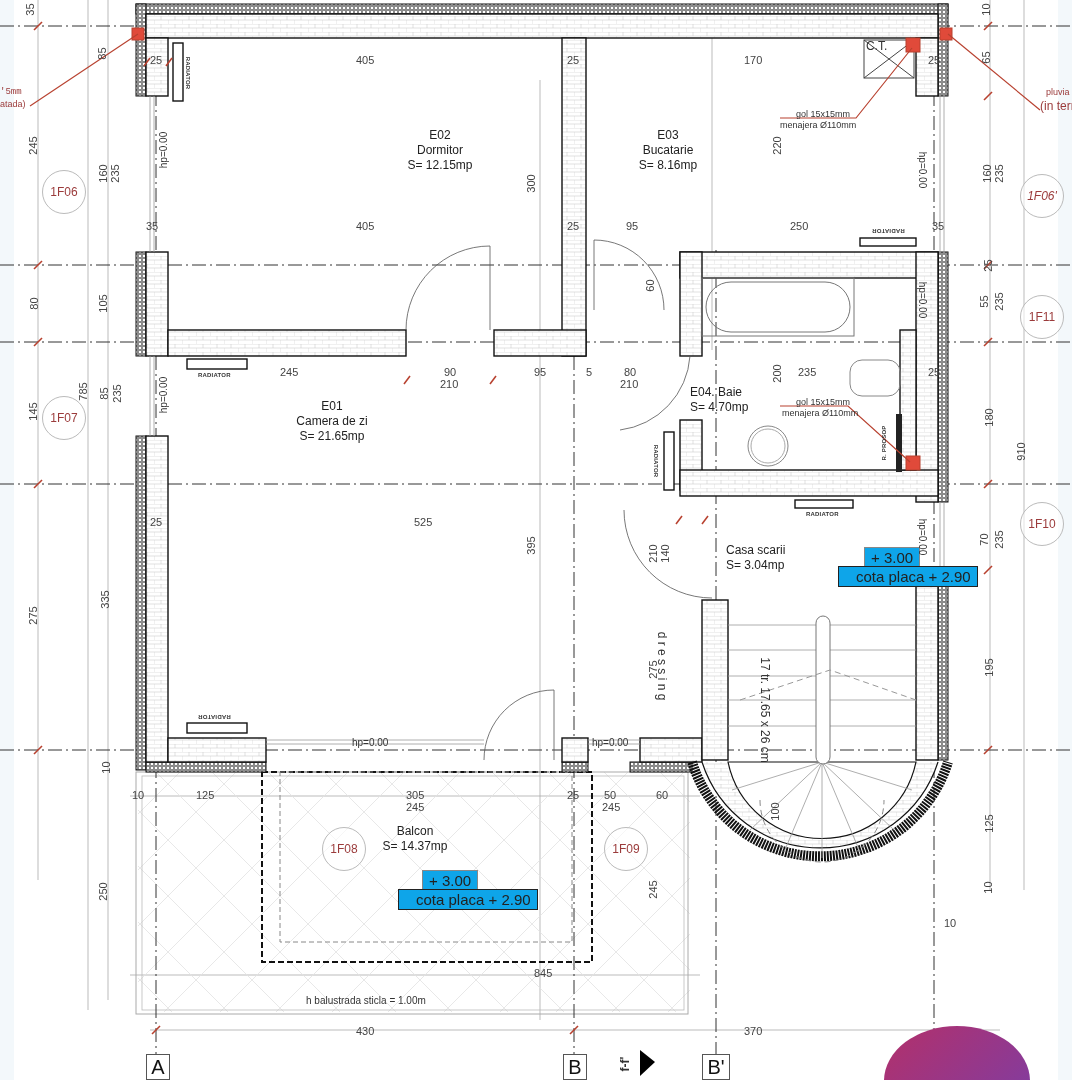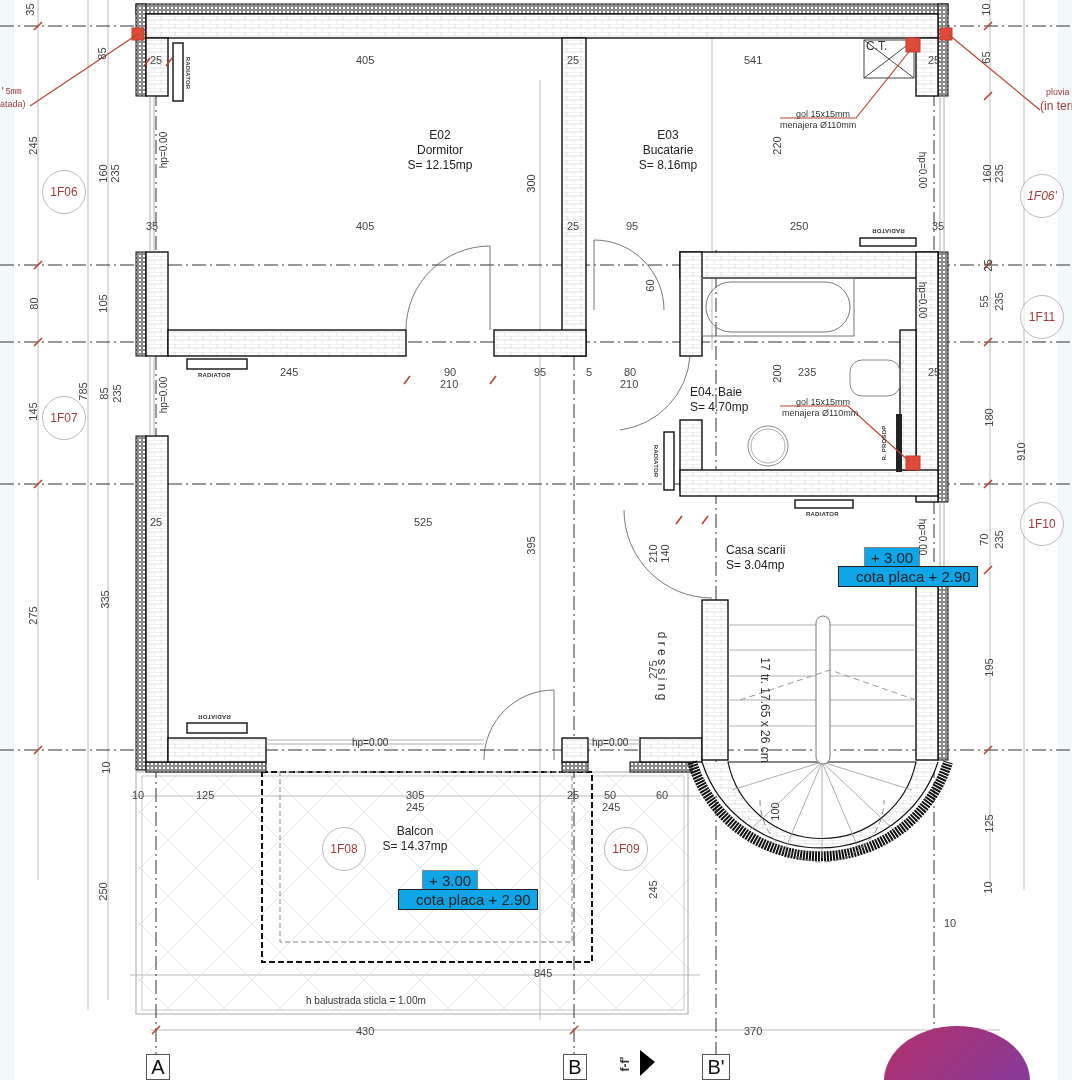--- a/index.html
+++ b/index.html
@@ -235,20 +235,25 @@
   <div class="room" style="left:380px;top:128px;width:120px;">
     <span class="code">E02</span>
     <span class="code">Dormitor</span>
     <span class="code">S= 12.15mp</span>
   </div>
   <div class="room" style="left:608px;top:128px;width:120px;">
     <span class="code">E03</span>
     <span class="code">Bucatarie</span>
     <span class="code">S= 8.16mp</span>
   </div>
+  <div class="room" style="left:272px;top:399px;width:120px;">
+    <span class="code">E01</span>
+    <span class="code">Camera de zi</span>
+    <span class="code">S= 21.65mp</span>
+  </div>
   <div class="room" style="left:690px;top:385px;width:90px;text-align:left;">
     <span class="code">E04. Baie</span>
     <span class="code">S= 4.70mp</span>
   </div>
   <div class="room" style="left:726px;top:543px;width:90px;text-align:left;">
     <span class="code">Casa scarii</span>
     <span class="code">S= 3.04mp</span>
   </div>
   <div class="room" style="left:360px;top:824px;width:110px;">
     <span class="code">Balcon</span>
@@ -309,21 +314,21 @@
   <div class="txt vert" style="left:146px;top:145px;font-size:10px;">hp=0.00</div>
   <div class="txt vert" style="left:146px;top:390px;font-size:10px;">hp=0.00</div>
   <div class="txt" style="left:352px;top:738px;font-size:10px;">hp=0.00</div>
   <div class="txt" style="left:592px;top:738px;font-size:10px;">hp=0.00</div>
   <div class="txt vert180" style="left:904px;top:165px;font-size:10px;">hp=0.00</div>
   <div class="txt vert180" style="left:904px;top:295px;font-size:10px;">hp=0.00</div>
   <div class="txt vert180" style="left:904px;top:532px;font-size:10px;">hp=0.00</div>
 
   
   <div class="txt dim" style="left:356px;top:55px;">405</div>
-  <div class="txt dim" style="left:744px;top:55px;">541</div>
+  <div class="txt dim" style="left:744px;top:55px;">170</div>
   <div class="txt dim" style="left:150px;top:55px;">25</div>
   <div class="txt dim" style="left:567px;top:55px;">25</div>
   <div class="txt dim" style="left:928px;top:55px;">25</div>
   
   <div class="txt dim" style="left:146px;top:221px;">35</div>
   <div class="txt dim" style="left:356px;top:221px;">405</div>
   <div class="txt dim" style="left:567px;top:221px;">25</div>
   <div class="txt dim" style="left:626px;top:221px;">95</div>
   <div class="txt dim" style="left:790px;top:221px;">250</div>
   <div class="txt dim" style="left:932px;top:221px;">35</div>

